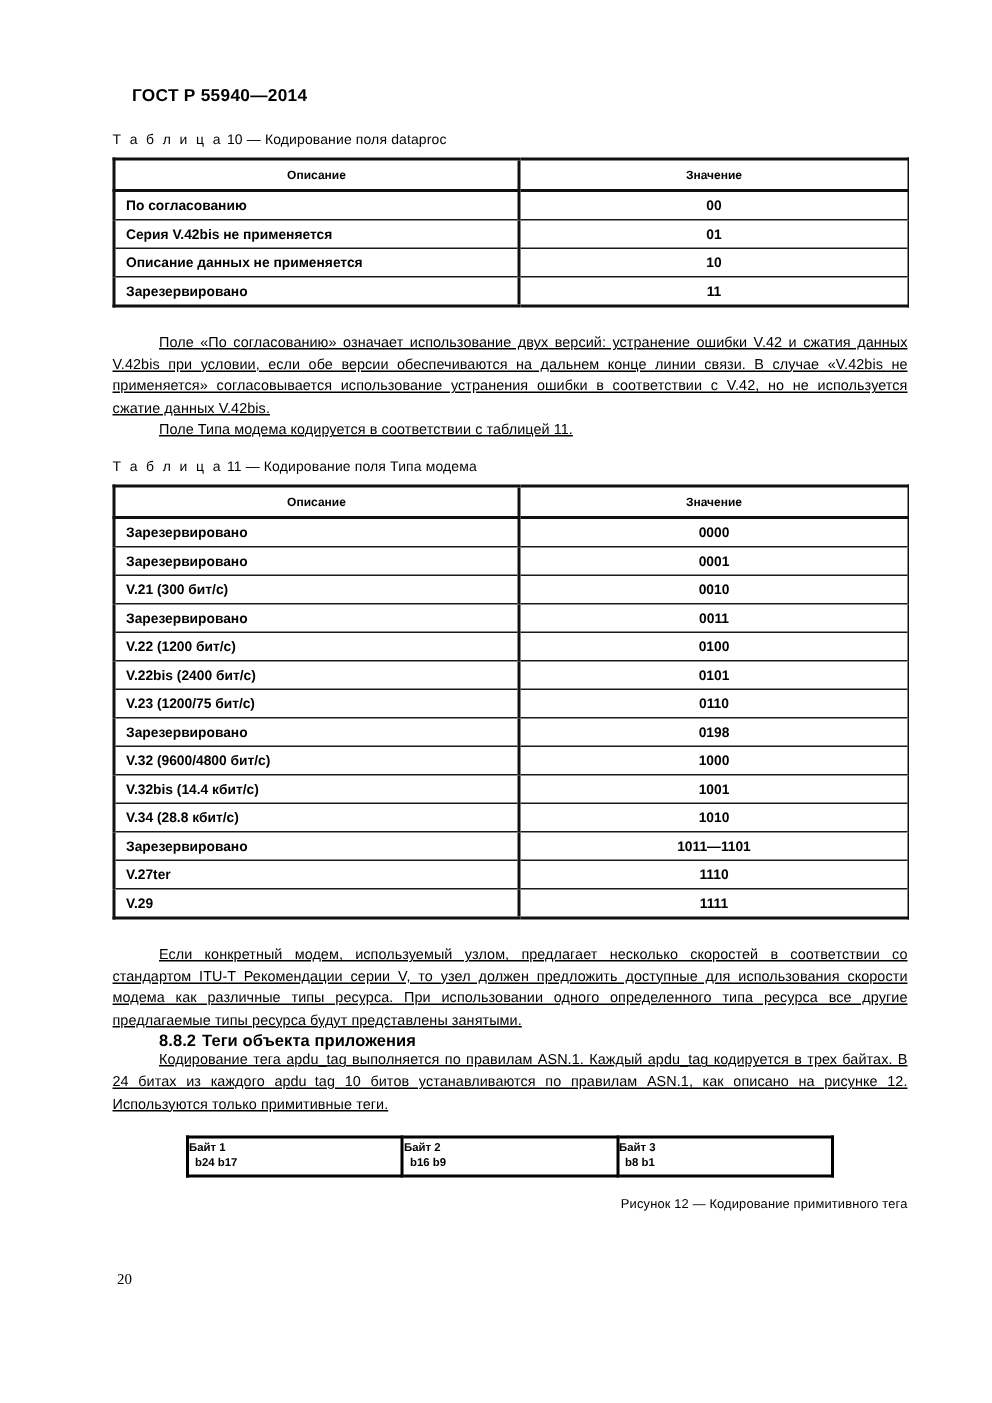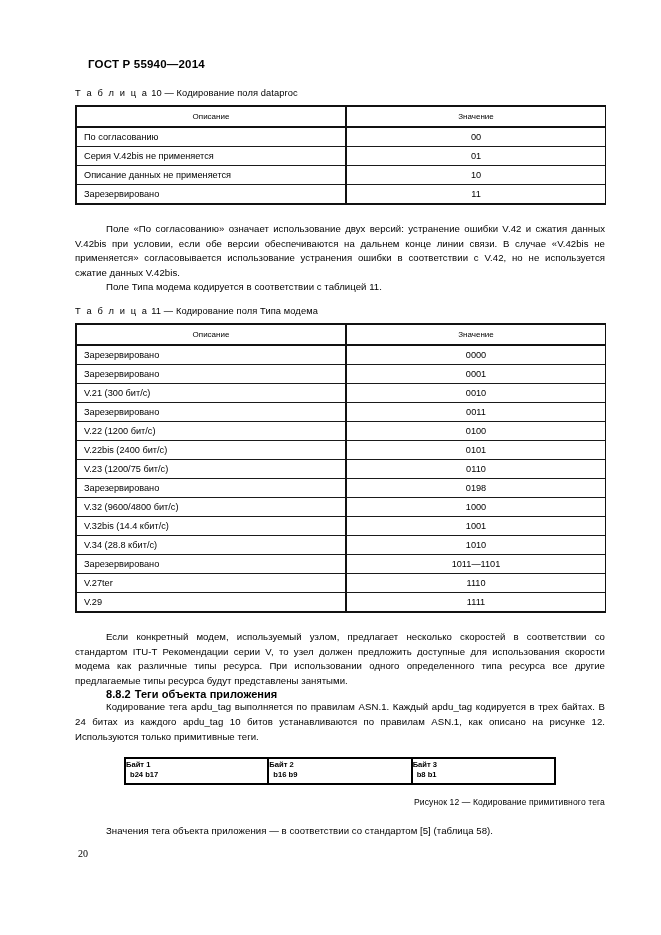--- a/index.html
+++ b/index.html
@@ -53,21 +53,21 @@
     table-layout: fixed;
     margin: 0;
   }
   table.gost col.c1 { width: 270px; }
   table.gost col.c2 { width: 260px; }
 
   table.gost th,
   table.gost td {
     border: 1px solid #1a1a1a;
     padding: 0;
-    font-weight: normal;
+    font-weight: bold;
     font-size: 9.2px;
     height: 18px;
     vertical-align: middle;
     margin-left: 28px;
   }
   table.gost thead th {
     font-size: 8px;
     text-align: center;
     height: 19px;
     border-bottom: 2px solid #111;
@@ -94,20 +94,21 @@
   table.gost .vdiv { border-left: 2px solid #111; }
 
   
   p.body {
     font-size: 9.6px;
     line-height: 14.6px;
     margin: 0;
     text-align: justify;
     text-indent: 31px;
     letter-spacing: 0.05px;
+    text-decoration: underline;
   }
 
   h4.sub {
     font-size: 11px;
     font-weight: bold;
     margin: 0;
     text-indent: 31px;
     letter-spacing: 0.05px;
   }
   h4.sub .num { margin-right: 4px; }
@@ -336,19 +337,18 @@
           </td>
         </tr>
       </tbody>
         </table>
     </div>
 
     <div class="fig-caption">Рисунок 12 — Кодирование примитивного тега</div>
 
     <div class="gap-a"></div>
 
-    <p class="body">Значения тега объекта приложения — в соответствии со стандартом [5] (таблица 58).</p>
 
   </div>
 
   <div class="page-number">20</div>
 
 </div>
 
 </body></html>

